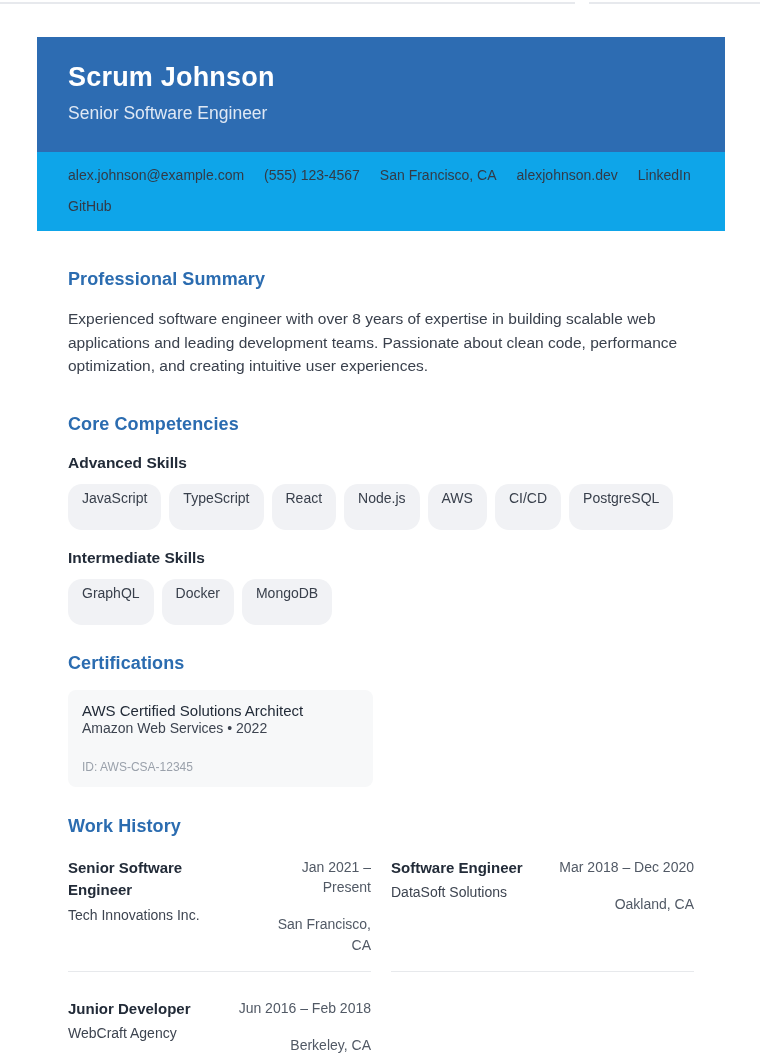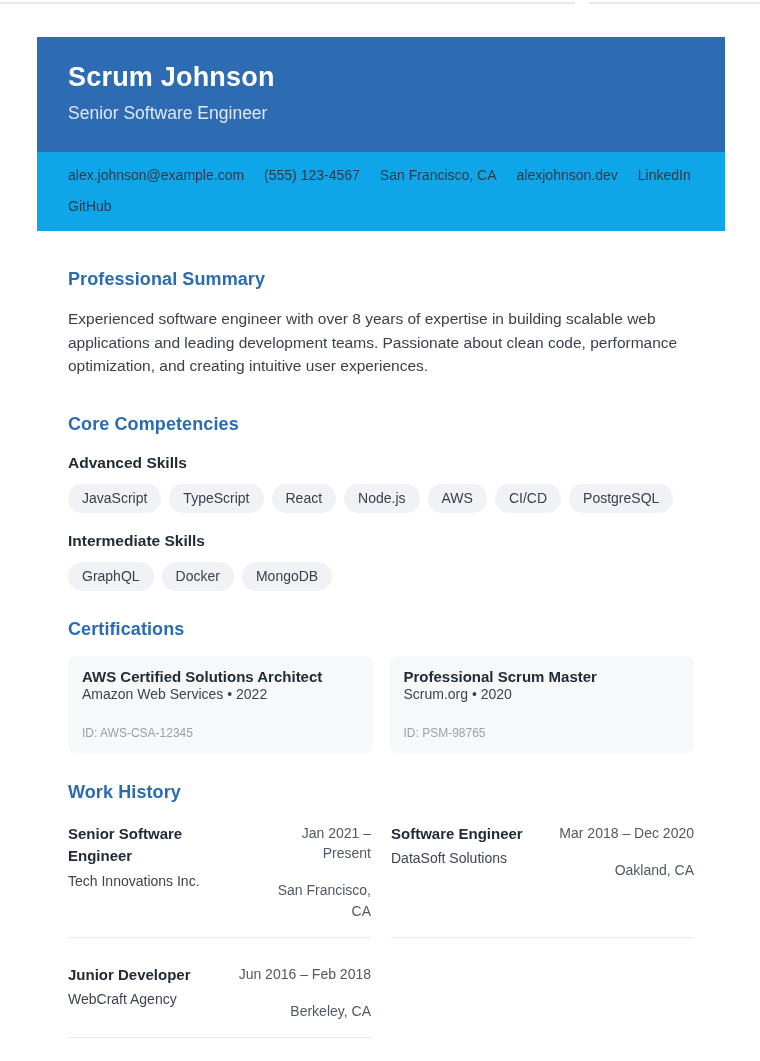--- a/index.html
+++ b/index.html
@@ -47,31 +47,31 @@
   .summary-text {
     margin-top: 17px; font-size: 15.5px; line-height: 1.52; color: #3a414d;
     max-width: 636px;
   }
 
   .section-competencies .section-heading { margin-top: 36px; }
   .skill-group-label { margin-top: 19px; font-size: 15.5px; font-weight: 700; color: #222b38; }
   .chip-row { margin-top: 12px; display: flex; flex-wrap: wrap; gap: 8px; }
   .chip {
     background: #f1f2f5; color: #39404c;
-    font-size: 14px; padding: 6px 14px 7px; border-radius: 14px;
+    font-size: 14px; padding: 6px 14px 24px; border-radius: 14px;
     white-space: nowrap;
   }
 
   .section-certifications .section-heading { margin-top: 28px; }
   .cert-grid {
     margin-top: 16px;
     display: grid; grid-template-columns: 1fr 1fr; gap: 17px;
   }
   .cert-card { background: #f7f8f9; border-radius: 8px; padding: 12px 14px 13px; }
-  .cert-title { font-size: 15px; font-weight: 700; color: #222b38; }
+  .cert-title { font-size: 15px; font-weight: 400; color: #222b38; }
   .cert-issuer { margin-top: 1px; font-size: 14px; color: #3d4450; }
   .cert-id { margin-top: 24px; font-size: 12px; color: #9aa1ab; }
 
   .section-work .section-heading { margin-top: 29px; }
   .work-grid {
     margin-top: 20px;
     display: grid; grid-template-columns: 1fr 1fr;
     column-gap: 20px; row-gap: 26px;
   }
   .job-entry {
@@ -139,25 +139,20 @@
     </div>
 
     <div class="section-certifications">
       <div class="section-heading">Certifications</div>
       <div class="cert-grid">
         <div class="cert-card">
           <div class="cert-title">AWS Certified Solutions Architect</div>
           <div class="cert-issuer">Amazon Web Services • 2022</div>
           <div class="cert-id">ID: AWS-CSA-12345</div>
         </div>
-        <div class="cert-card">
-          <div class="cert-title">Professional Scrum Master</div>
-          <div class="cert-issuer">Scrum.org • 2020</div>
-          <div class="cert-id">ID: PSM-98765</div>
-        </div>
       </div>
     </div>
 
     <div class="section-work">
       <div class="section-heading">Work History</div>
       <div class="work-grid">
 
         <div class="job-entry">
           <div class="job-main">
             <div class="job-role">Senior Software Engineer</div>

